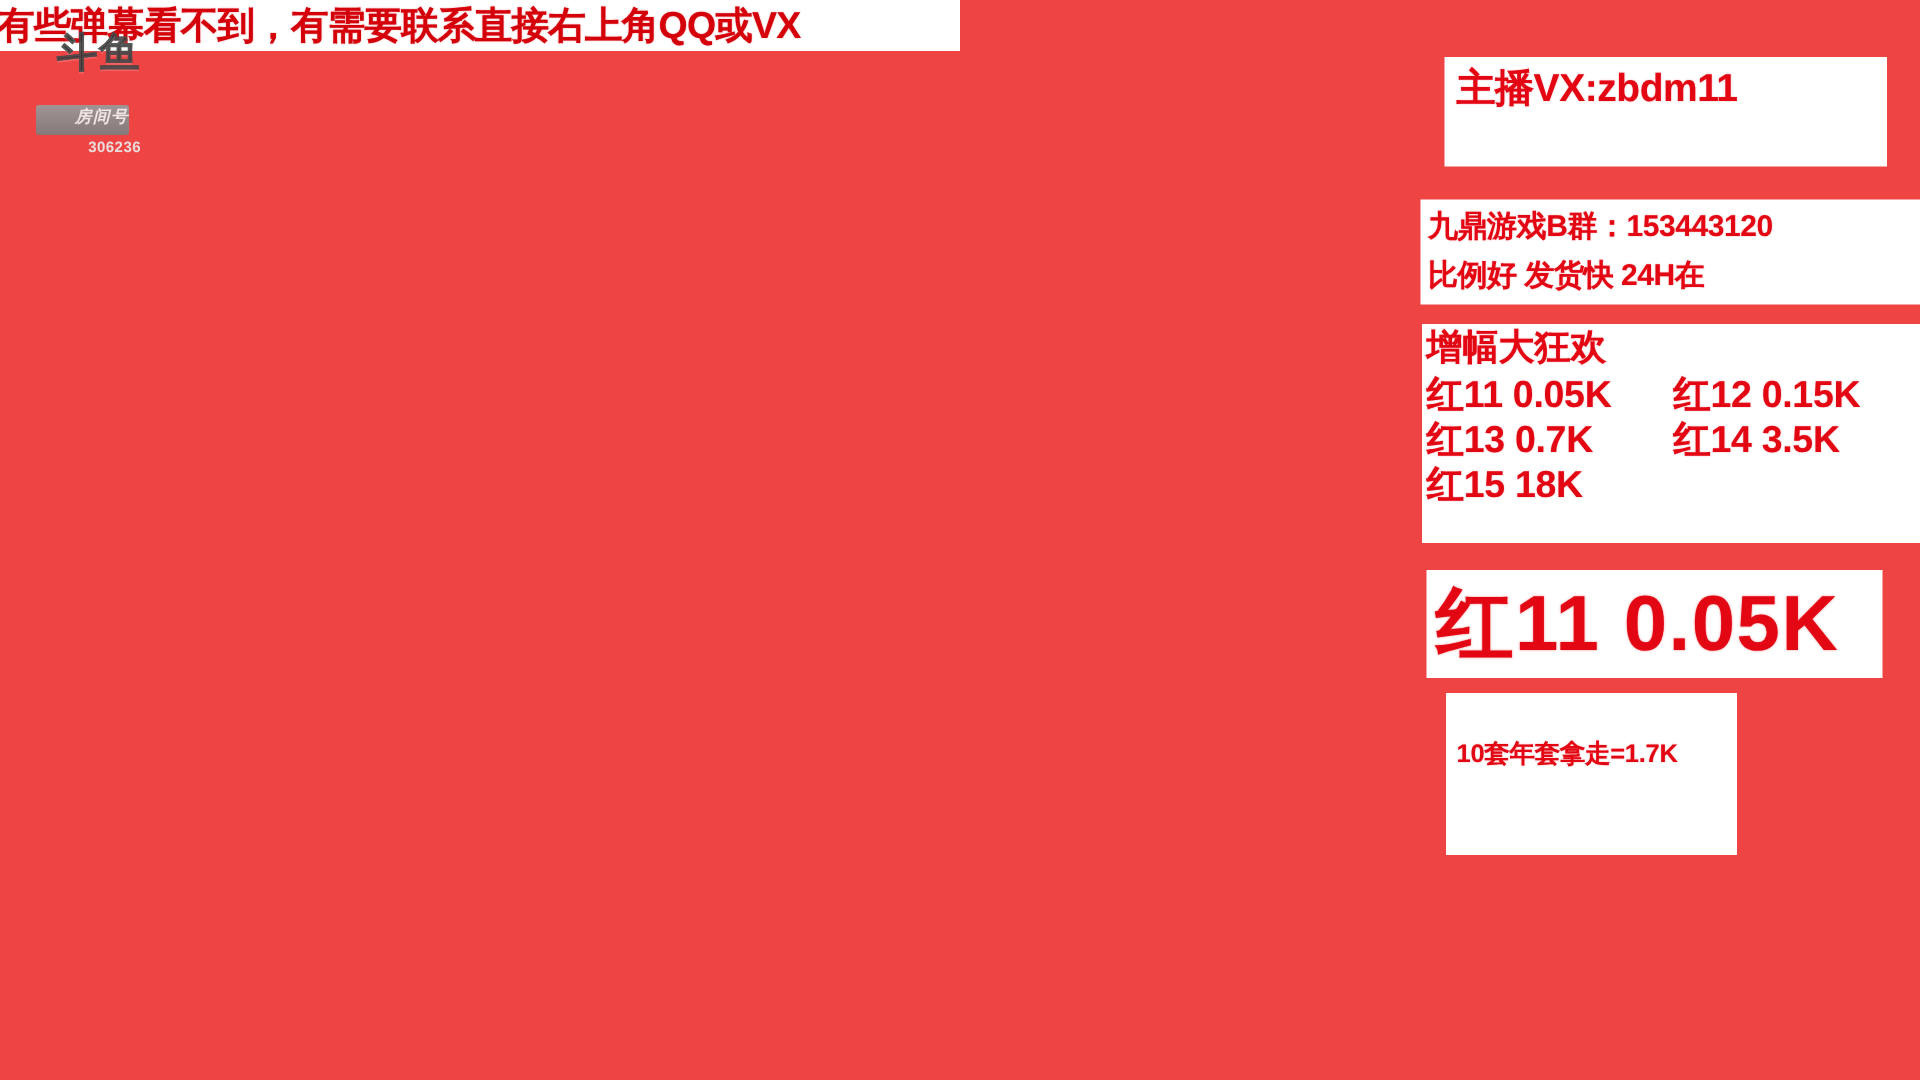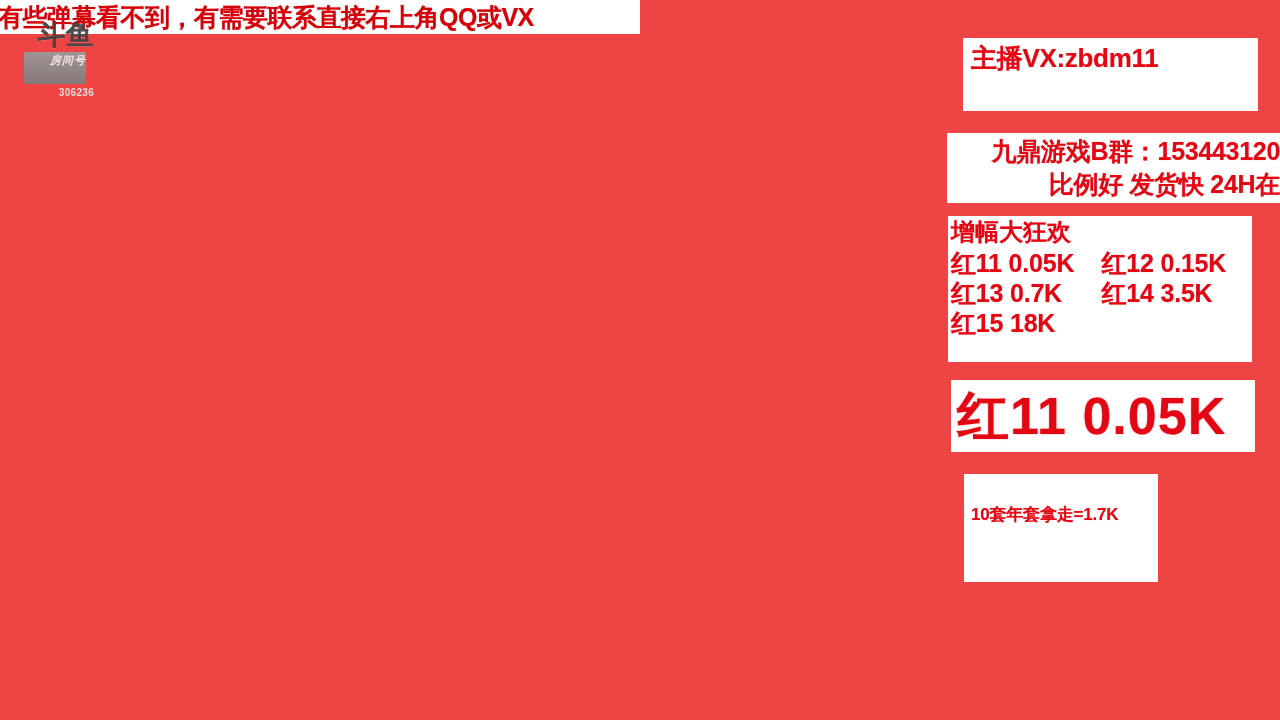--- a/index.html
+++ b/index.html
@@ -56,23 +56,23 @@
   .logo-wordmark {
     font-size: 27px;
     font-weight: bold;
     color: #2b2b2b;
     line-height: 30px;
     letter-spacing: 1px;
     text-shadow: 0 1px 0 rgba(255,255,255,0.18);
     -webkit-text-stroke: 0.4px #4a4a4a;
   }
   .room-badge {
-    margin: 2px auto 0 auto;
+    margin: 20px auto 0 auto;
     width: 62px;
-    height: 32px;
+    height: 20px;
     background: linear-gradient(#9b9b9b, #7e7e7e);
     border-radius: 2px;
     color: #f2f2f2;
     font-size: 11px;
     font-weight: bold;
     font-style: italic;
     line-height: 17px;
     letter-spacing: 1px;
   }
   .room-number {
@@ -115,31 +115,30 @@
 
   
   #card-group {
     left: 947px;
     top: 133px;
     width: 333px;
     height: 70px;
     padding: 2px 0 0 5px;
   }
   #card-group .line {
-    font-size: 25px;
+    font-size: 20px;
     line-height: 33px;
     letter-spacing: -0.3px;
-    text-align: right;
   }
 
   
   #card-prices {
     left: 948px;
     top: 216px;
-    width: 304px;
+    width: 332px;
     height: 146px;
     padding: 0 0 0 3px;
   }
   #card-prices .title {
     font-size: 24px;
     line-height: 32px;
     letter-spacing: 0px;
     white-space: nowrap;
     color: #e30613;
     text-shadow: 0 0 1px rgba(227,6,19,0.45);
@@ -174,21 +173,20 @@
     text-shadow: 0 0 1.5px rgba(227,6,19,0.5);
   }
 
   
   #card-bundles {
     left: 964px;
     top: 462px;
     width: 194px;
     height: 108px;
     padding: 28px 0 16px 7px;
-    margin-top: 12px;
   }
   #card-bundles .line {
     font-size: 17px;
     line-height: 25px;
     letter-spacing: -0.2px;
   }
 </style>
 </head>
 <body>
 

